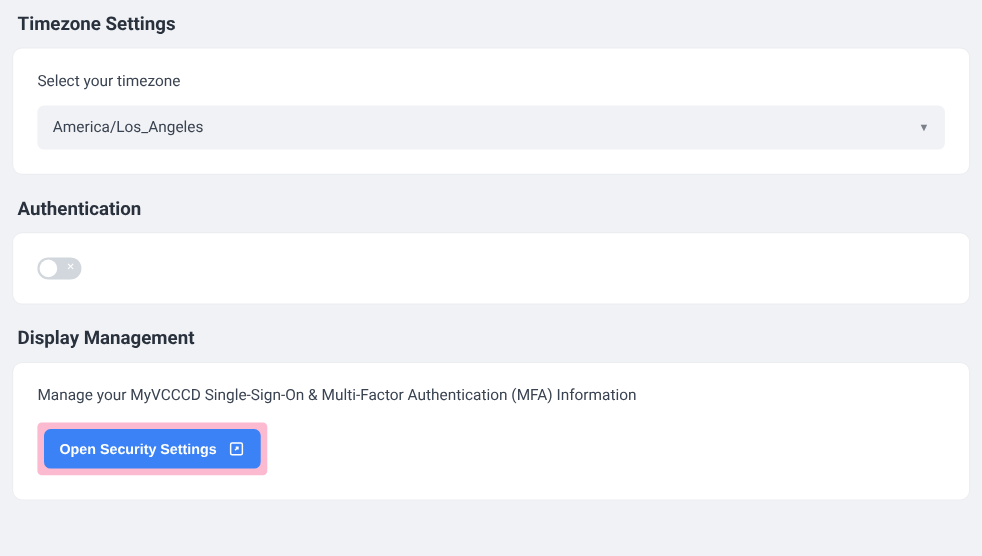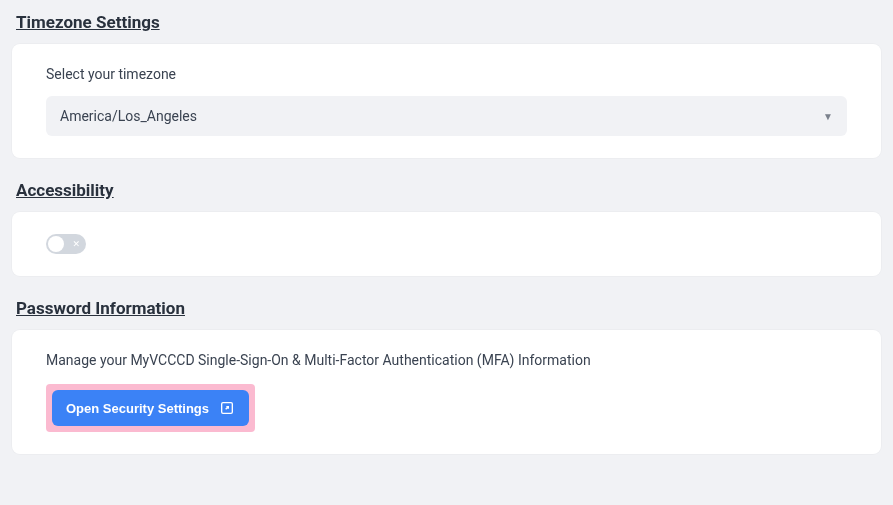--- a/index.html
+++ b/index.html
@@ -10,26 +10,25 @@
     height: 505px;
     background: #f1f2f5;
     font-family: -apple-system, BlinkMacSystemFont, "Segoe UI", Roboto, Helvetica, Arial, sans-serif;
     color: #29313d;
   }
   .section-title {
     font-size: 17px;
     font-weight: 700;
     color: #29313d;
     margin: 0 0 12px 4px;
-    text-decoration: underline;
   }
   .card {
     background: #ffffff;
     border-radius: 8px;
-    padding: 22px 34px;
+    padding: 22px 22px;
     margin-bottom: 22px;
     box-shadow: 0 0 0 1px rgba(0,0,0,0.02);
   }
   .field-label {
     font-size: 14px;
     color: #3a4351;
     margin-bottom: 14px;
   }
   .select {
     display: flex;
@@ -124,31 +123,31 @@
 
 <h2 class="section-title">Timezone Settings</h2>
 <div class="card">
   <div class="field-label">Select your timezone</div>
   <div class="select">
     <span class="select-value">America/Los_Angeles</span>
     <span class="select-caret">▼</span>
   </div>
 </div>
 
-<h2 class="section-title">Accessibility</h2>
+<h2 class="section-title">Authentication</h2>
 <div class="card">
   <div class="toggle-row">
     <div class="toggle">
       <div class="toggle-knob"></div>
       <span class="toggle-x">✕</span>
     </div>
   </div>
 </div>
 
-<h2 class="section-title">Password Information</h2>
+<h2 class="section-title">Display Management</h2>
 <div class="card">
   <div class="desc">Manage your MyVCCCD Single-Sign-On &amp; Multi-Factor Authentication (MFA) Information</div>
   <span class="highlight">
     <button class="btn">
       <span>Open Security Settings</span>
       <svg viewBox="0 0 24 24">
         <rect x="4" y="4" width="16" height="16" rx="2"></rect>
         <path d="M10 14 L14 10 M11 10 H14 V13"></path>
       </svg>
     </button>

